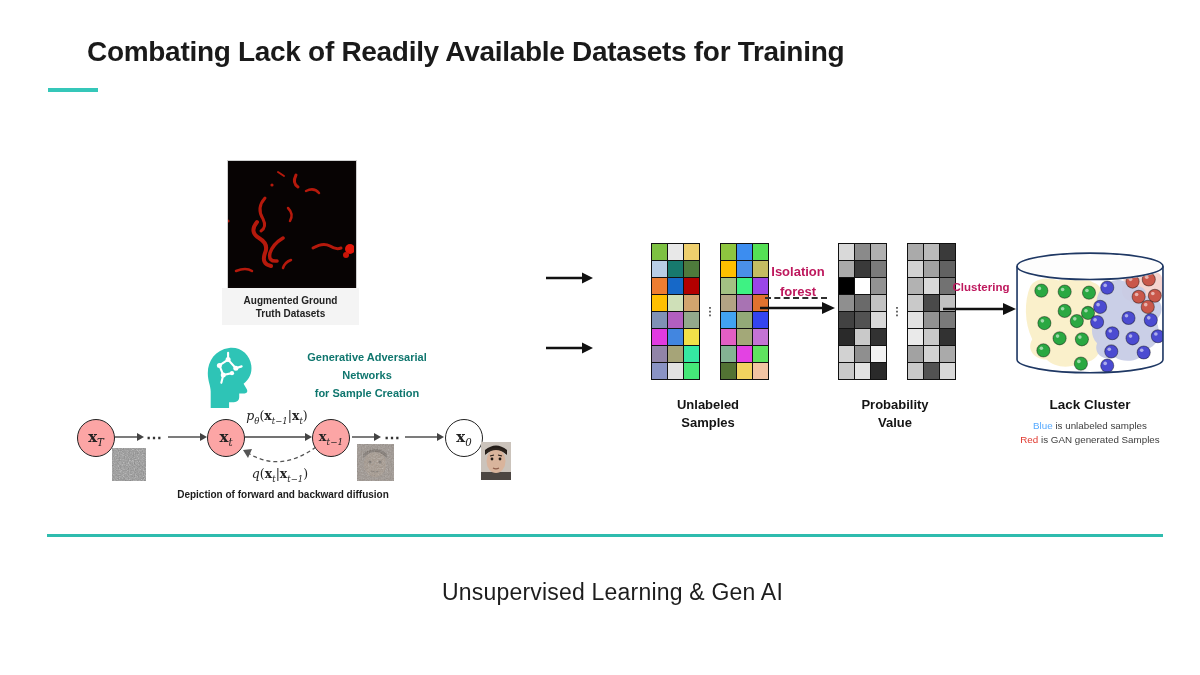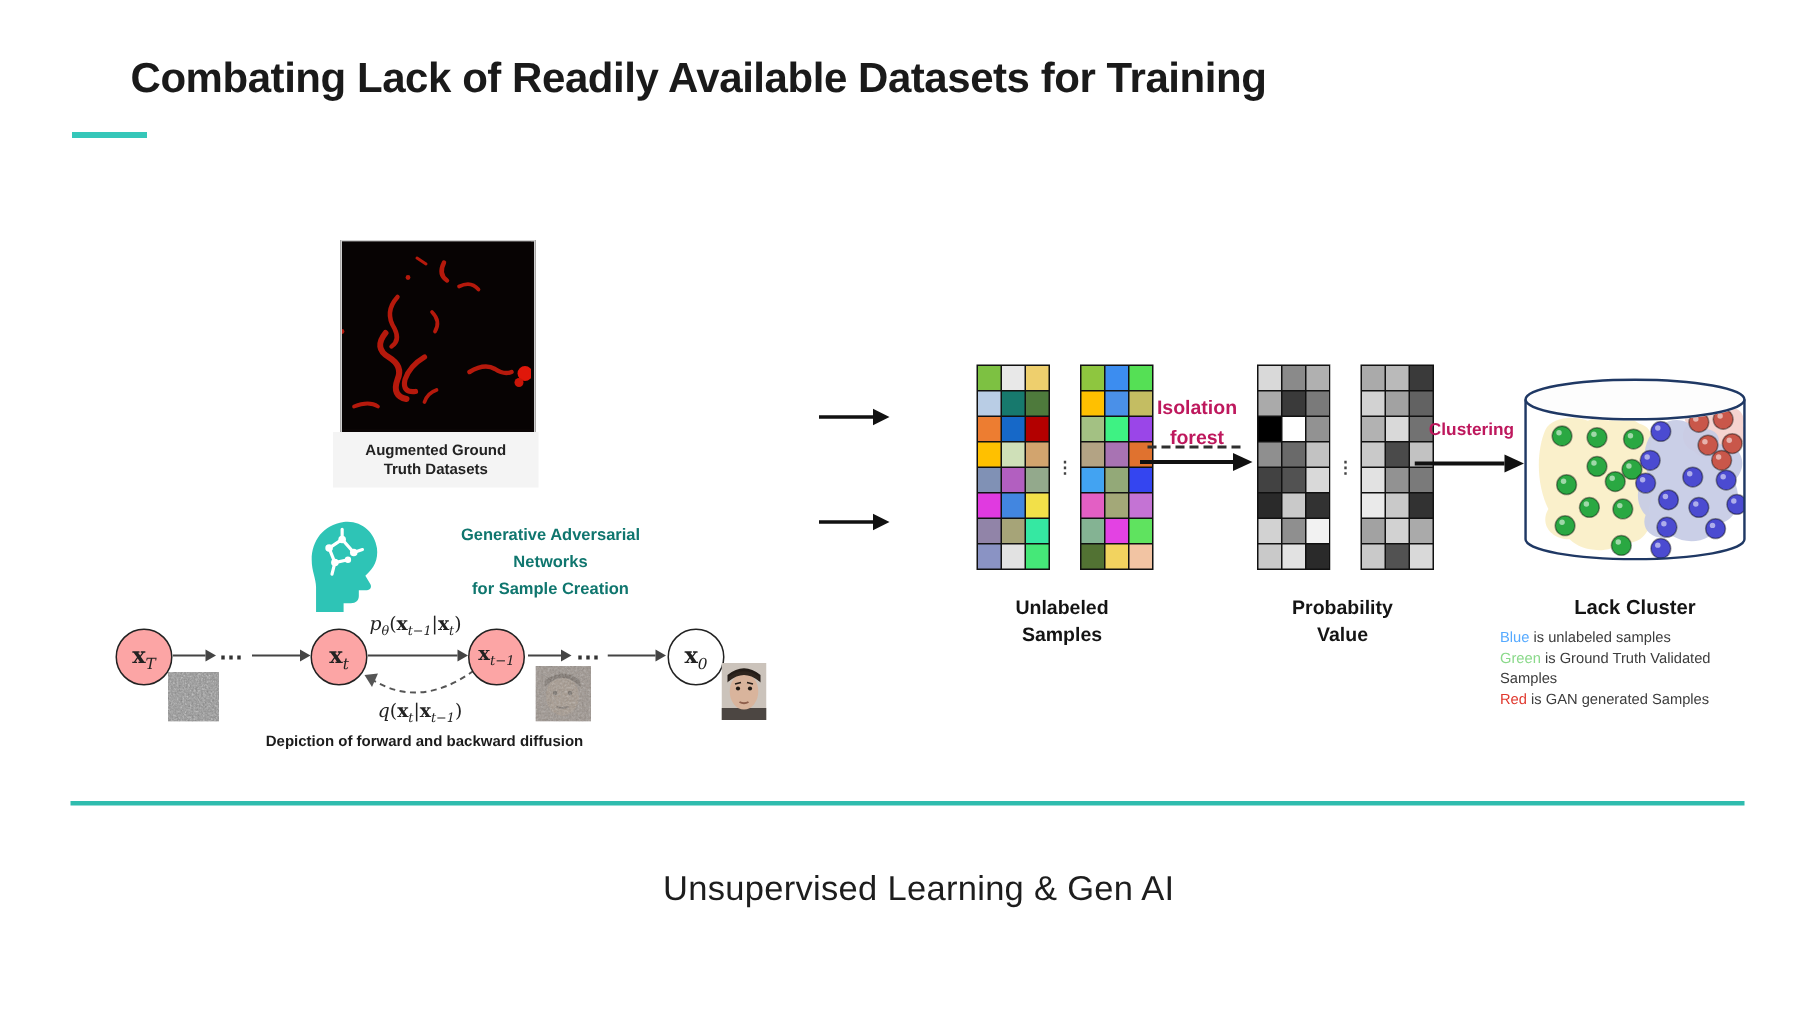--- a/index.html
+++ b/index.html
@@ -39,21 +39,21 @@
   .gcell{width:15px;height:16px;}
   .ggap{width:20px;background:#fff;display:flex;align-items:center;justify-content:center;
         font-size:11px;font-weight:700;color:#444;letter-spacing:0;}
   .grid-label{text-align:center;font-size:13px;font-weight:700;line-height:18px;color:#141414;}
 
   .step-label{text-align:center;font-weight:700;color:#be185d;}
   .dash-line{border-top:2px dashed #2f2f2f;}
 
   
   .cluster-label{text-align:center;font-size:13.5px;font-weight:700;color:#141414;}
-  .legend{font-size:9.8px;line-height:13.5px;color:#3c3c3c;}
+  .legend{text-align:center;font-size:9.8px;line-height:13.5px;color:#3c3c3c;}
 
   
   .divider{left:47px;top:534px;width:1116px;height:3px;background:#2fbcae;}
   .footer{left:0;top:579px;width:1225px;text-align:center;font-size:23px;color:#1d1d1d;letter-spacing:0.2px;}
 </style>
 </head>
 <body>
 
 <div class="abs title">Combating Lack of Readily Available Datasets for Training</div>
 <div class="abs title-underline"></div>
@@ -415,18 +415,17 @@
         <circle cx="132" cy="56" r="6.5" fill="#c9574a" stroke="rgba(0,0,0,0.4)" stroke-width="1"></circle>
         <circle cx="130" cy="53.8" r="1.8" fill="rgba(255,255,255,0.55)"></circle>
       </g>
   </g>
   <path d="M3,16 L3,108 A72,13 0 0 0 147,108 L147,16" fill="none" stroke="#1f3864" stroke-width="1.6"></path>
   <ellipse cx="75" cy="16" rx="72" ry="13" fill="none" stroke="#1f3864" stroke-width="1.6"></ellipse>
 </svg>
 <div class="abs cluster-label" style="left:1014px;top:397px;width:152px;">Lack Cluster</div>
 <div class="abs legend" style="left:1000px;top:419px;width:180px;">
     <div><span style="color: rgb(86, 170, 255); font-weight: 400;">Blue</span> is unlabeled samples</div>
-    <div><span style="color: rgb(138, 217, 138); font-weight: 400;">Green</span> is Ground Truth Validated Samples</div>
     <div><span style="color: rgb(224, 56, 46); font-weight: 400;">Red</span> is GAN generated Samples</div>
   </div>
 
 <div class="abs divider"></div>
 <div class="abs footer">Unsupervised Learning &amp; Gen AI</div>
 
 </body></html>

